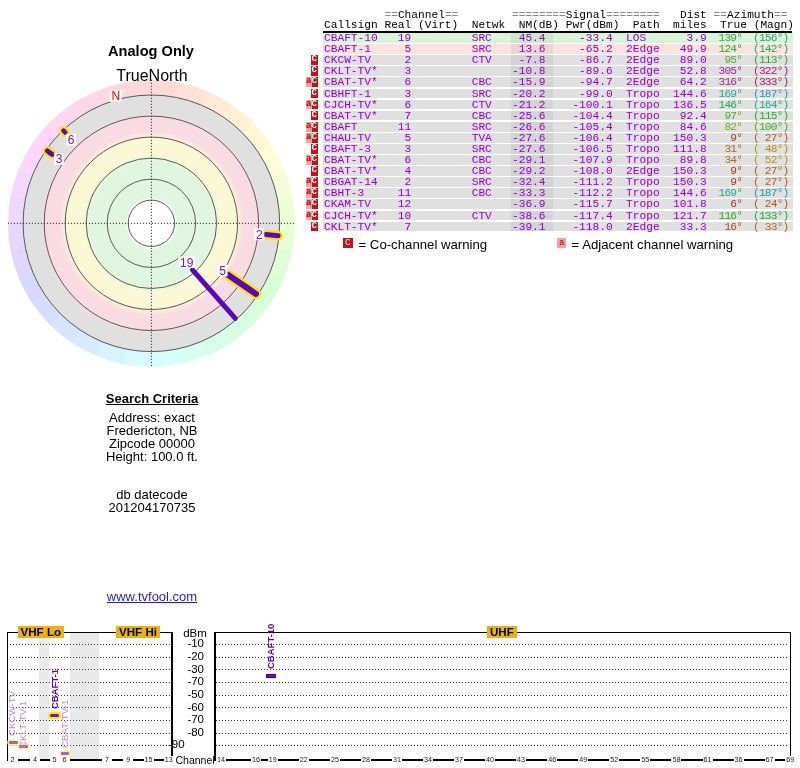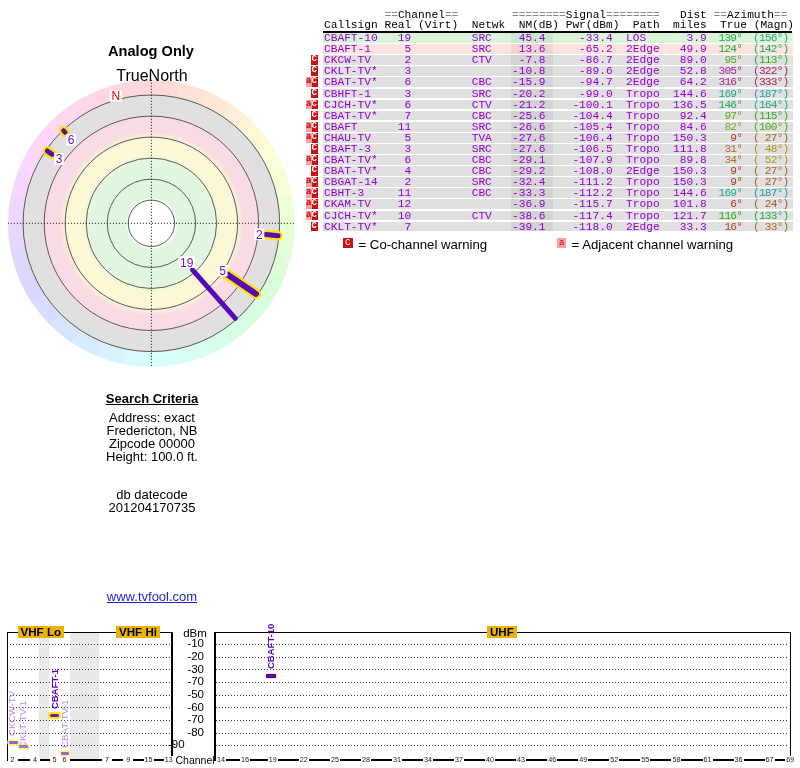--- a/index.html
+++ b/index.html
@@ -167,21 +167,21 @@
 <div class="abs" style="left:175.5px;top:754.3px;width:36px;text-align:center;font-size:10.5px">Channel</div>
 <div class="chn" style="left:7.6px">2</div>
 <div class="chn" style="left:30.0px">4</div>
 <div class="chn" style="left:49.5px">5</div>
 <div class="chn" style="left:59.6px">6</div>
 <div class="chn" style="left:102.0px">7</div>
 <div class="chn" style="left:123.2px">9</div>
 <div class="chn" style="left:143.5px">15</div>
 <div class="chn" style="left:163.8px">13</div>
 <div class="chn" style="left:216.0px">14</div>
-<div class="chn" style="left:240px">16</div>
+<div class="chn" style="left:251px">16</div>
 <div class="chn" style="left:267.8px">19</div>
 <div class="chn" style="left:298.8px">22</div>
 <div class="chn" style="left:329.9px">25</div>
 <div class="chn" style="left:360.9px">28</div>
 <div class="chn" style="left:391.9px">31</div>
 <div class="chn" style="left:423.0px">34</div>
 <div class="chn" style="left:454.0px">37</div>
 <div class="chn" style="left:485.1px">40</div>
 <div class="chn" style="left:516.1px">43</div>
 <div class="chn" style="left:547.2px">46</div>

